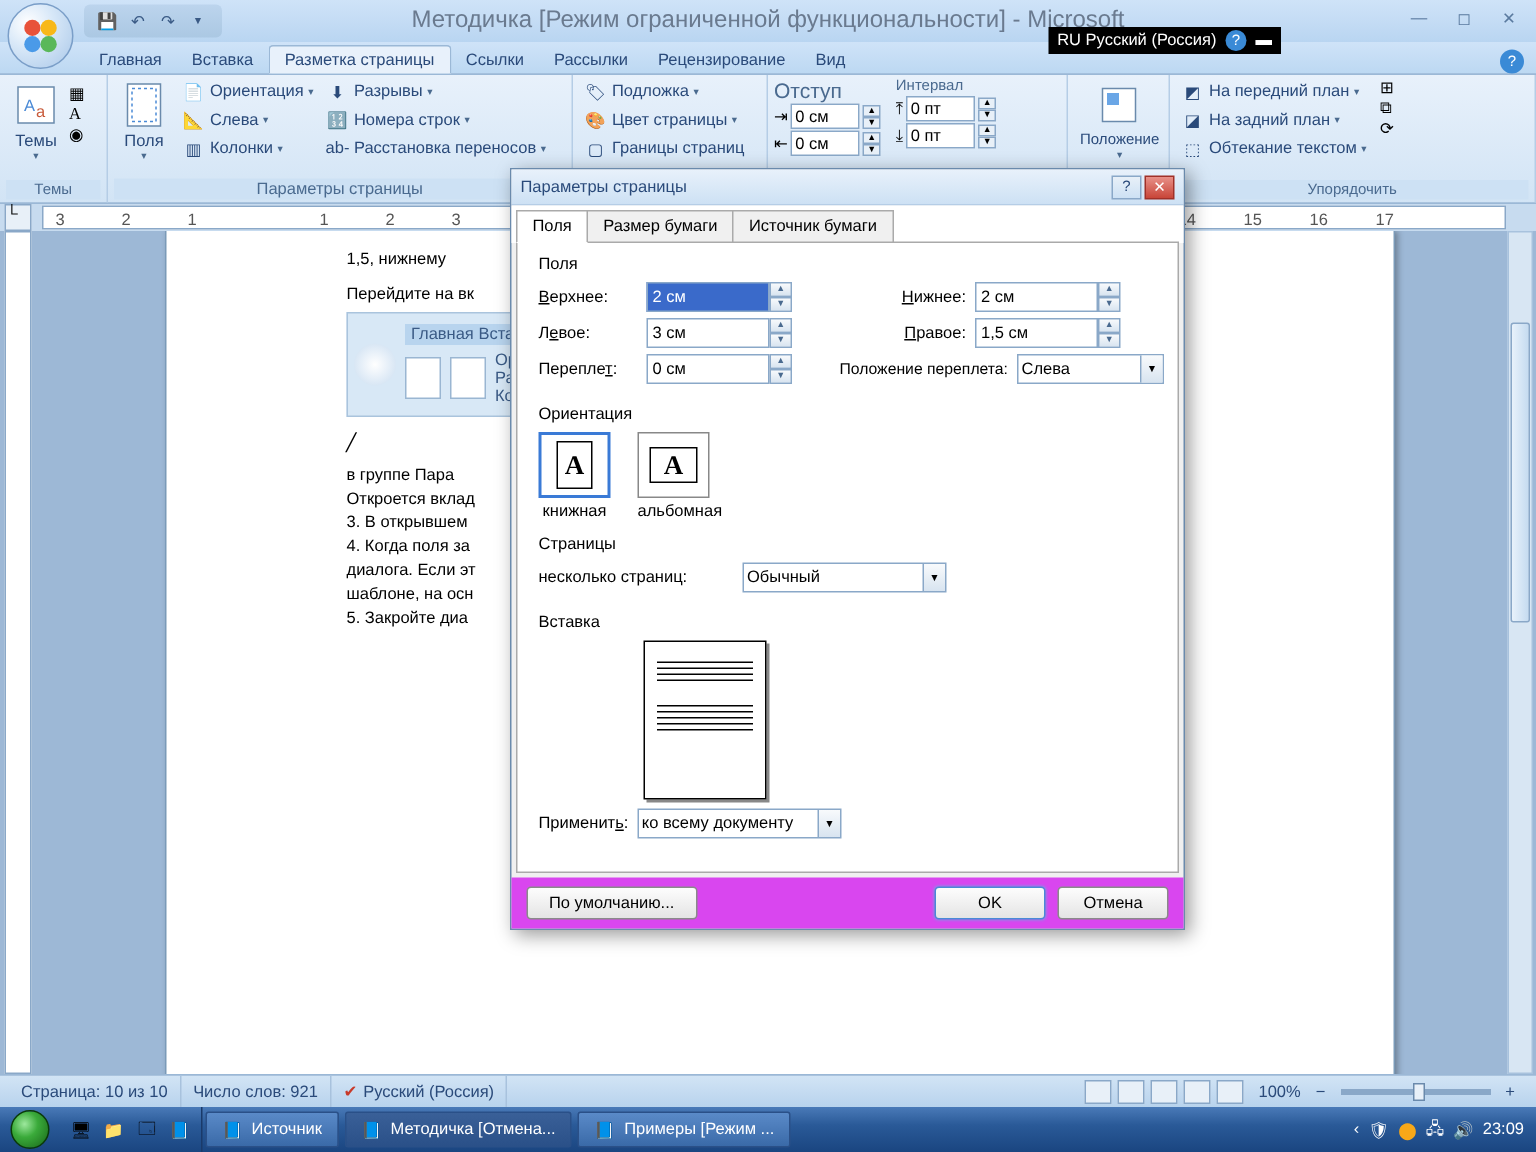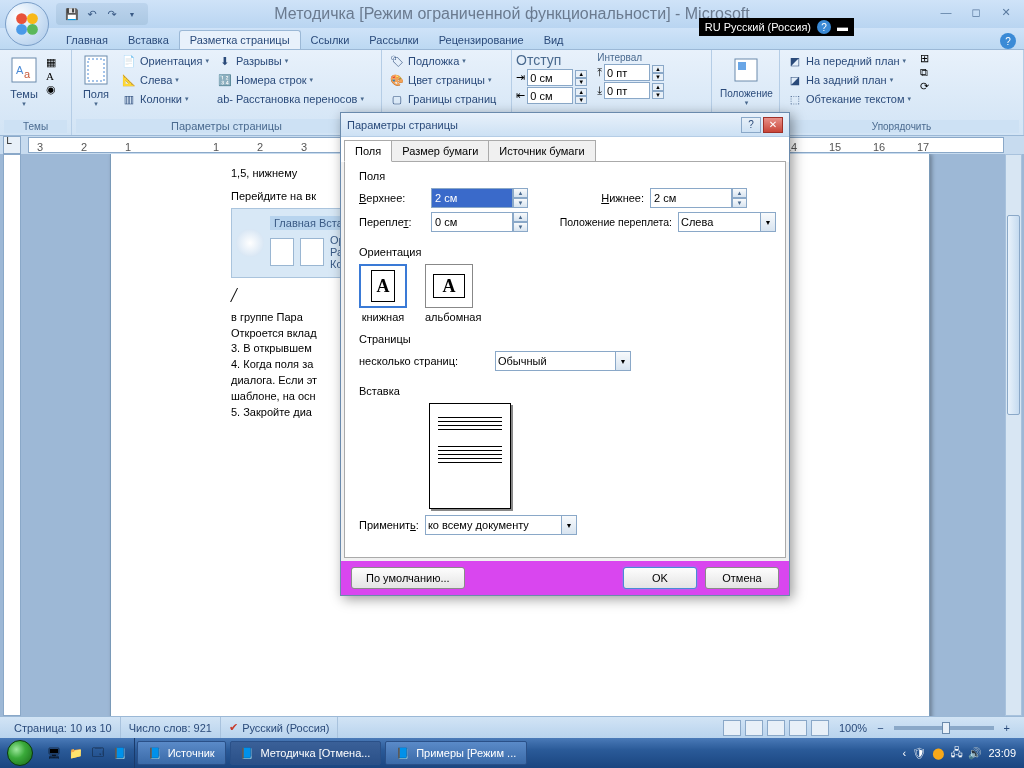--- a/index.html
+++ b/index.html
@@ -406,20 +406,38 @@
         <label style="width:110px;text-align:right"><span class="u">Н</span>ижнее:</label>
         <div class="dlg-spin">
             <input class="dlg-input" value="2 см" style="">
             <div class="sb">
               <span>▲</span>
               <span>▼</span>
             </div>
           </div>
       </div>
       <div class="field-row">
+        <label style="width:66px">Л<span class="u">е</span>вое:</label>
+        <div class="dlg-spin">
+            <input class="dlg-input" value="3 см" style="">
+            <div class="sb">
+              <span>▲</span>
+              <span>▼</span>
+            </div>
+          </div>
+        <label style="width:110px;text-align:right"><span class="u">П</span>равое:</label>
+        <div class="dlg-spin">
+            <input class="dlg-input" value="1,5 см" style="">
+            <div class="sb">
+              <span>▲</span>
+              <span>▼</span>
+            </div>
+          </div>
+      </div>
+      <div class="field-row">
         <label style="width:66px">Перепле<span class="u">т</span>:</label>
         <div class="dlg-spin">
             <input class="dlg-input" value="0 см" style="">
             <div class="sb">
               <span>▲</span>
               <span>▼</span>
             </div>
           </div>
         <label style="width:138px;text-align:right;font-size:10.5px">Положение переплета:</label>
         <div class="dlg-select" style="width:98px">
@@ -467,21 +485,21 @@
           <div class="ln"></div>
         <div style="height:10px"></div>
         <div class="ln"></div>
           <div class="ln"></div>
           <div class="ln"></div>
           <div class="ln"></div>
           <div class="ln"></div>
       </div>
       <div class="field-row">
         <label>Применит<span class="u">ь</span>:</label>
-        <div class="dlg-select" style="width:152px">
+        <div class="dlg-select" style="width:136px">
             <span>ко всему документу</span>
             <span class="arr">▼</span>
           </div>
       </div>
     </fieldset>
   </div>
   <div class="dlg-footer">
     <button class="dlg-btn">По умолчанию...</button>
     <div style="flex:1"></div>
     <button class="dlg-btn default" style="width:74px">OK</button>

